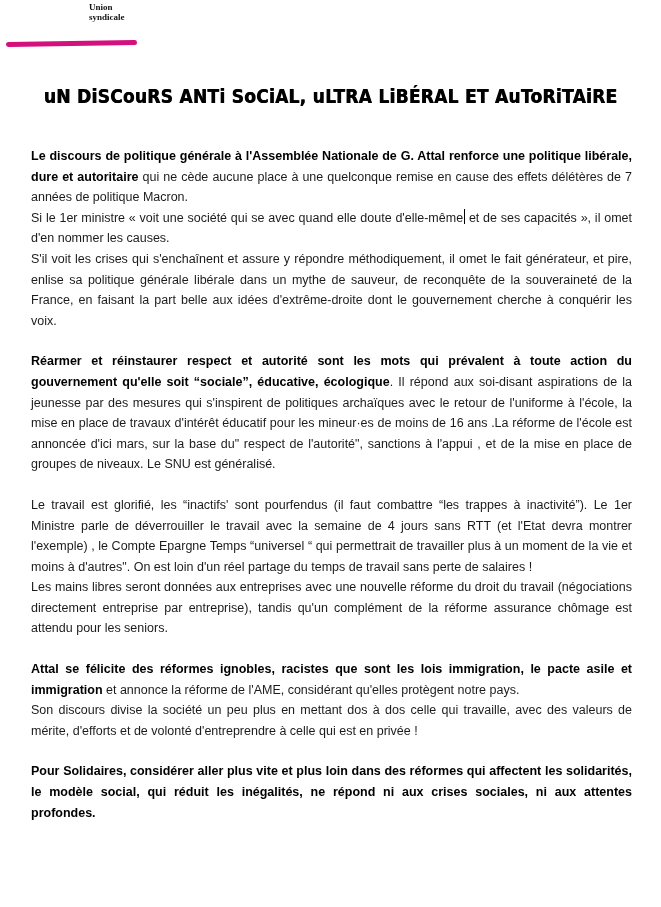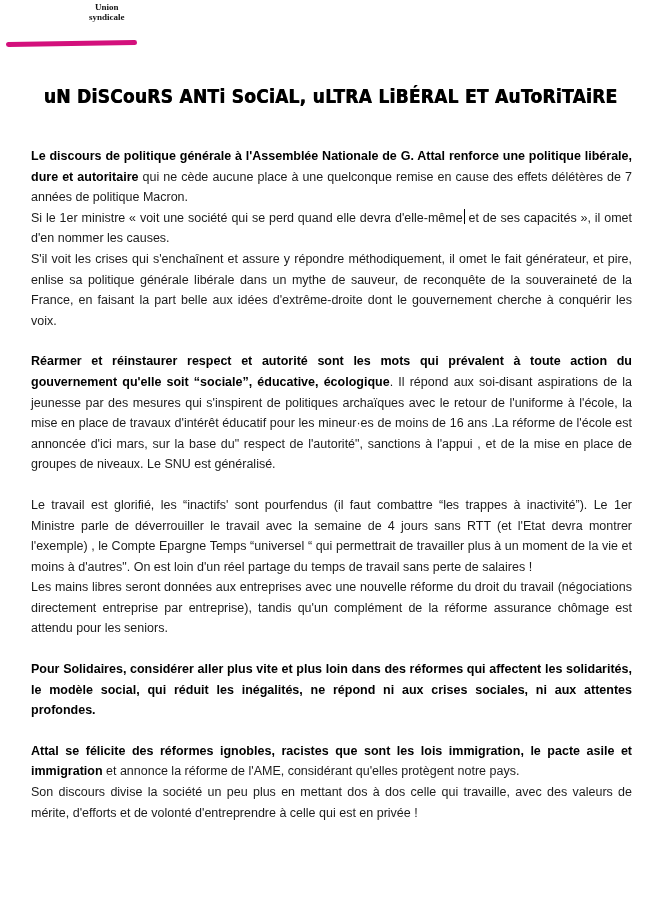--- a/index.html
+++ b/index.html
@@ -21,21 +21,21 @@
     position:absolute;left:0;top:4px;
     font-family:"Liberation Serif","DejaVu Serif",serif;
     font-weight:bold;font-size:36px;line-height:1;
     letter-spacing:-2px;color:#131313;
     text-shadow:0.9px 0 0 #131313,0 0.6px 0 #131313;
     white-space:nowrap;
   }
   .logo-tagline{
     position:absolute;left:84px;top:1px;
     font-family:"Liberation Serif","DejaVu Serif",serif;
-    font-size:9px;line-height:9.5px;color:#131313;font-weight:bold;text-align:center;
+    font-size:9px;line-height:9.5px;color:#131313;font-weight:bold;
   }
   .logo-underline{
     position:absolute;left:1px;top:39px;width:131px;height:5px;
     background:var(--accent);
     border-radius:3px;
     transform:rotate(-0.8deg);
   }
 
   
   .headline{
@@ -75,32 +75,32 @@
       <div>syndicale</div>
     </div>
     <div class="logo-underline"></div>
   </div>
 
   <h1 class="headline">uN DiSCouRS ANTi SoCiAL, uLTRA LiBÉRAL ET AuToRiTAiRE</h1>
 
   <div class="doc">
       <div class="section">
         <p class="para"><span class="b">Le discours de politique générale à l'Assemblée Nationale  de G. Attal renforce une politique libérale, dure et autoritaire</span><span> qui ne cède aucune place à une quelconque remise en cause des effets délétères de 7 années de politique Macron.</span></p>
-        <p class="para"><span>Si le 1er ministre « voit  une société qui se perd quand elle devra d'elle-même</span><span class="caret"></span><span>  et de ses capacités », il omet d'en nommer les causes.</span></p>
+        <p class="para"><span>Si le 1er ministre « voit  une société qui se avec quand elle doute d'elle-même</span><span class="caret"></span><span>  et de ses capacités », il omet d'en nommer les causes.</span></p>
         <p class="para"><span>S'il voit les crises qui s'enchaînent et assure y répondre méthodiquement, il omet le fait générateur, et pire, enlise sa politique générale libérale dans un mythe de sauveur, de reconquête de la souveraineté de la France,  en faisant la part belle aux idées d'extrême-droite dont le gouvernement cherche à conquérir les voix.</span></p>
       </div>
       <div class="section">
         <p class="para"><span class="b">Réarmer et réinstaurer respect et autorité sont les mots qui prévalent à toute action du gouvernement qu'elle soit “sociale”, éducative, écologique</span><span>. Il répond aux soi-disant aspirations de la jeunesse par des mesures qui s'inspirent de politiques archaïques avec le retour de l'uniforme à l'école, la mise en place de travaux d'intérêt éducatif pour les mineur·es de moins de 16 ans .La réforme de l'école est annoncée d'ici mars, sur la base du" respect de l'autorité", sanctions à l'appui , et de la mise en place de groupes de niveaux. Le SNU est généralisé.</span></p>
       </div>
       <div class="section">
         <p class="para"><span>Le travail est glorifié, les “inactifs' sont pourfendus (il faut combattre “les trappes à inactivité”). Le 1er Ministre  parle de déverrouiller le travail avec la semaine de 4 jours sans RTT (et l'Etat devra montrer l'exemple) , le Compte Epargne Temps “universel “ qui permettrait de travailler plus à un moment de la vie et moins à d'autres". On est loin d'un réel partage du temps de travail sans perte de salaires !</span></p>
         <p class="para"><span>Les mains libres seront données aux entreprises avec une nouvelle réforme du droit du travail (négociations directement  entreprise par entreprise), tandis qu'un complément de la réforme assurance chômage est attendu pour les seniors.</span></p>
       </div>
       <div class="section">
-        <p class="para"><span class="b">Pour Solidaires, considérer aller plus vite et plus loin dans des réformes qui affectent  les solidarités, le modèle social, qui réduit les inégalités, ne répond ni aux crises sociales, ni aux attentes profondes.</span></p>
+        <p class="para"><span class="b">Attal se félicite des réformes ignobles, racistes que sont les lois immigration, le pacte asile et immigration</span><span>  et annonce la réforme de l'AME, considérant qu'elles protègent notre pays.</span></p>
+        <p class="para"><span>Son discours divise la société un peu plus en mettant dos à dos celle qui travaille, avec des valeurs de mérite, d'efforts et de volonté d'entreprendre à celle qui est en privée !</span></p>
       </div>
       <div class="section">
-        <p class="para"><span class="b">Attal se félicite des réformes ignobles, racistes que sont les lois immigration, le pacte asile et immigration</span><span>  et annonce la réforme de l'AME, considérant qu'elles protègent notre pays.</span></p>
-        <p class="para"><span>Son discours divise la société un peu plus en mettant dos à dos celle qui travaille, avec des valeurs de mérite, d'efforts et de volonté d'entreprendre à celle qui est en privée !</span></p>
+        <p class="para"><span class="b">Pour Solidaires, considérer aller plus vite et plus loin dans des réformes qui affectent  les solidarités, le modèle social, qui réduit les inégalités, ne répond ni aux crises sociales, ni aux attentes profondes.</span></p>
       </div>
     </div>
 
 </div>
 
 </body></html>

